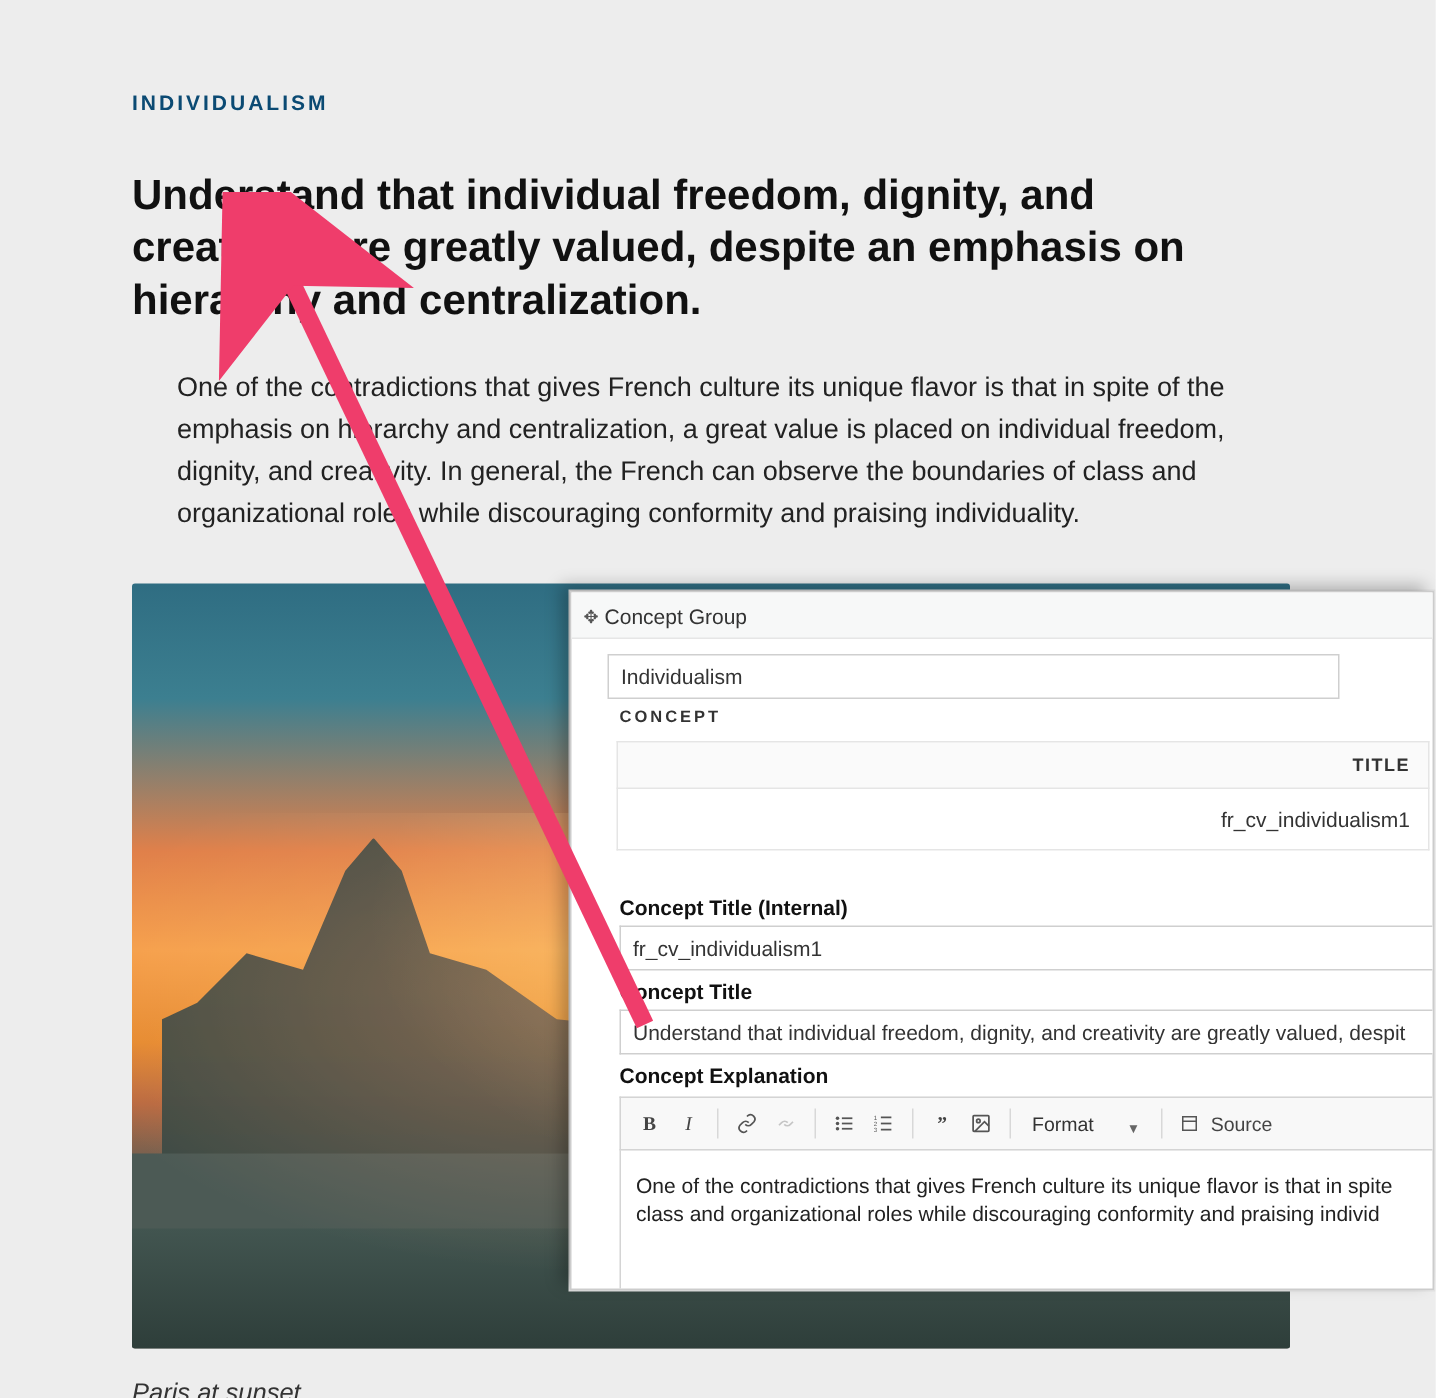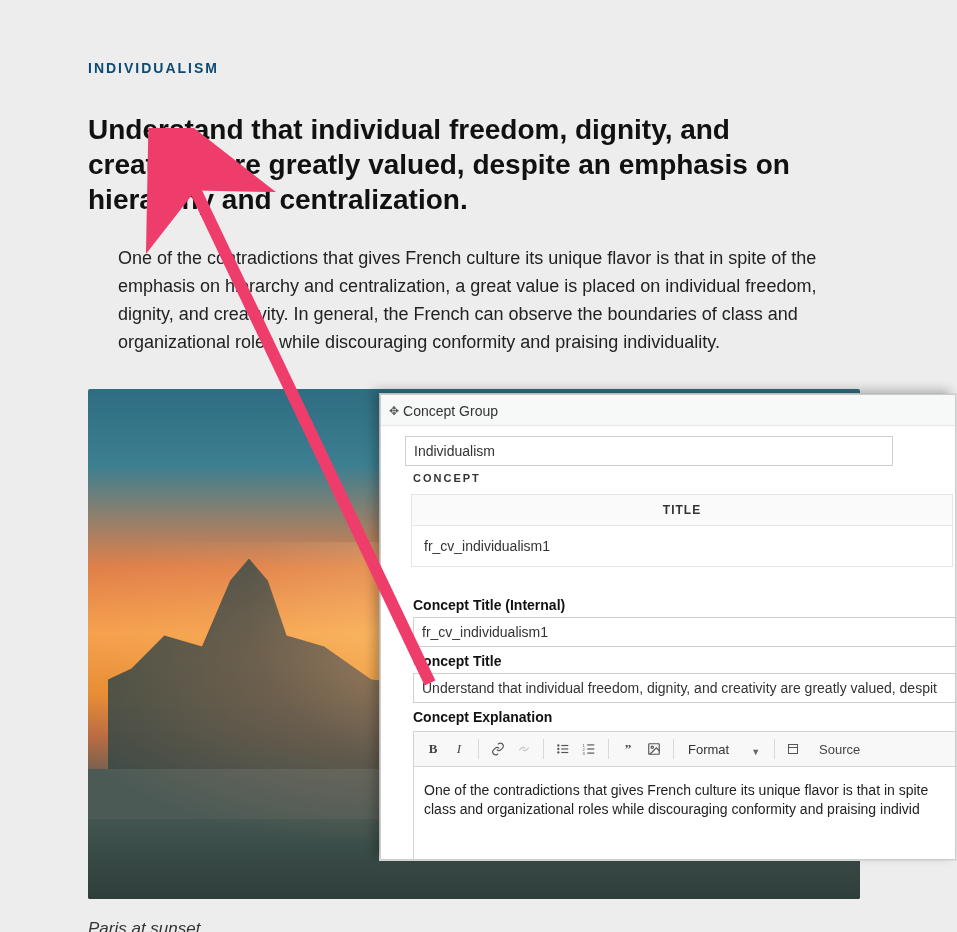--- a/index.html
+++ b/index.html
@@ -126,20 +126,21 @@
     color:#333;
     letter-spacing:1px;
     padding:8px 12px;
     background:#fafafa;
     border:1px solid #e5e5e5;
   }
   .table {
     margin-left:-2px;
     width:100%;
     border-collapse:collapse;
+    text-align:right;
   }
   .table td {
     border:1px solid #e5e5e5;
     padding:12px;
     font-size:14px;
     color:#333;
     background:#fff;
   }
   .concept-heading {
     font-size:11px;
@@ -305,21 +306,21 @@
               <circle cx="9" cy="9" r="2"></circle>
               <path d="M21 15l-5-5L5 21"></path>
             </svg>
         </div>
         <div class="sep"></div>
         <div class="format-dd">
           <span>Format</span>
           <span style="font-size:9px;color:#666">▼</span>
         </div>
         <div class="sep"></div>
-        <div class="tbtn" style="width:auto;padding:0 4px;gap:20px">
+        <div class="tbtn" style="width:auto;padding:0 4px;gap:8px">
           <svg width="12" height="12" viewBox="0 0 24 24" fill="none" stroke="#555" stroke-width="2">
               <rect x="3" y="3" width="18" height="18"></rect>
               <line x1="3" y1="9" x2="21" y2="9"></line>
             </svg>
           <span>Source</span>
         </div>
       </div>
 
       <div class="explain">One of the contradictions that gives French culture its unique flavor is that in spite class and organizational roles while discouraging conformity and praising individ</div>
     </div>

